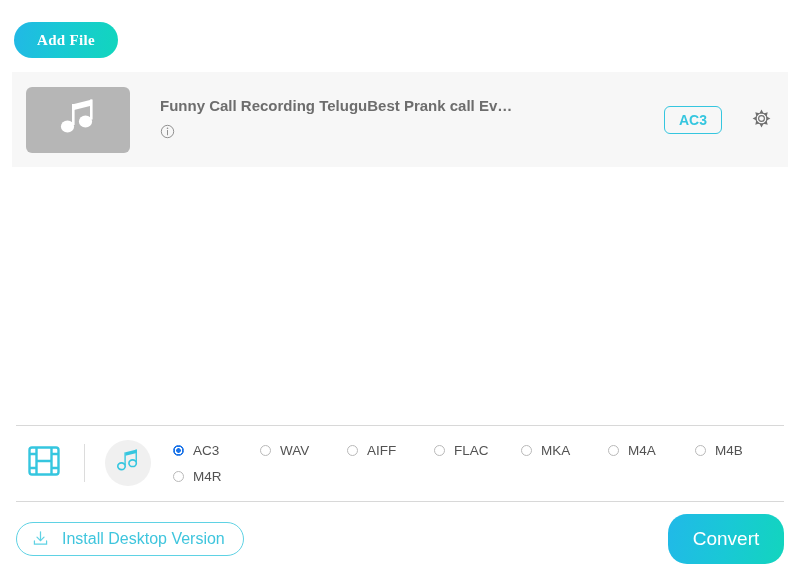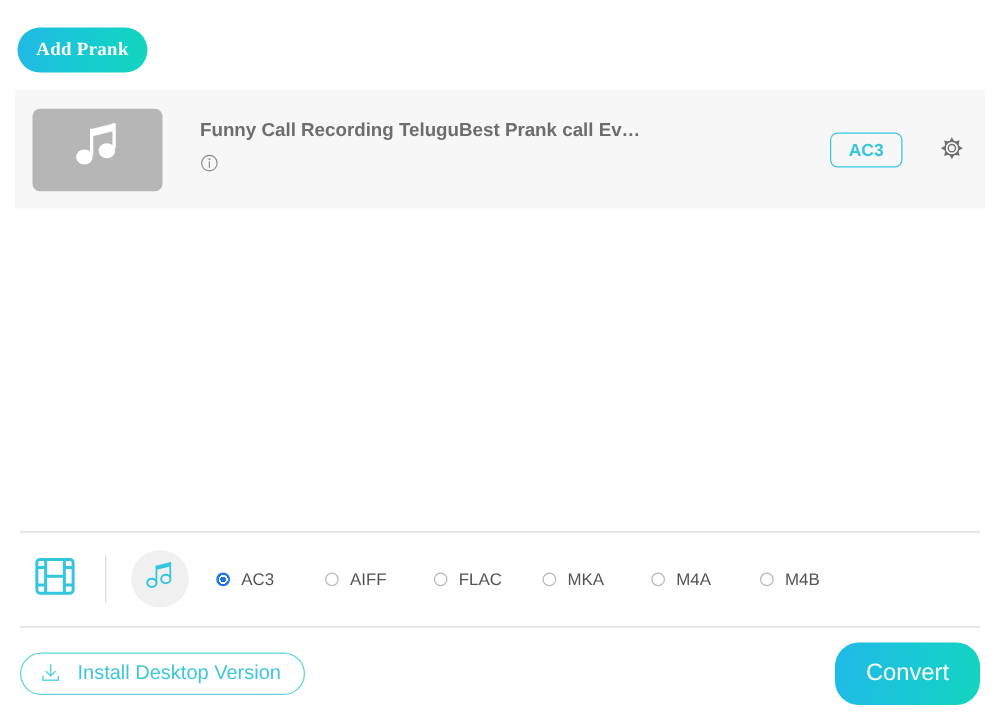--- a/index.html
+++ b/index.html
@@ -237,21 +237,21 @@
     color: #ffffff;
     font-size: 19px;
     cursor: pointer;
     user-select: none;
   }
 </style>
 </head>
 <body>
 
 <div class="topbar">
-  <button class="add-file-btn">Add Prank</button>
+  <button class="add-file-btn">Add File</button>
 </div>
 
 <div class="file-list">
   <div class="file-row">
 
     <div class="thumb">
       <span>
         <svg width="42" height="40" viewBox="0 0 42 40" fill="#ffffff">
           <path d="M17 6 L35 1.5 L35 7.5 L17 12 Z"></path>
           <rect x="15" y="6" width="2.6" height="21"></rect>
@@ -324,38 +324,46 @@
     </div>
   </div>
 
   <div class="radio-grid">
     <label class="radio-opt selected">
       <span class="radio-mark"></span>
       <span class="radio-label">AC3</span>
     </label>
     <label class="radio-opt">
       <span class="radio-mark"></span>
+      <span class="radio-label">WAV</span>
+    </label>
+    <label class="radio-opt">
+      <span class="radio-mark"></span>
       <span class="radio-label">AIFF</span>
     </label>
     <label class="radio-opt">
       <span class="radio-mark"></span>
       <span class="radio-label">FLAC</span>
     </label>
 
     <label class="radio-opt">
       <span class="radio-mark"></span>
       <span class="radio-label">MKA</span>
     </label>
     <label class="radio-opt">
       <span class="radio-mark"></span>
       <span class="radio-label">M4A</span>
     </label>
     <label class="radio-opt">
       <span class="radio-mark"></span>
       <span class="radio-label">M4B</span>
+    </label>
+    <label class="radio-opt">
+      <span class="radio-mark"></span>
+      <span class="radio-label">M4R</span>
     </label>
   </div>
 
 </div>
 
 <div class="action-bar">
   <button class="install-btn">
     <span class="dl-icon">
       <svg width="19" height="19" viewBox="0 0 20 20" fill="none" stroke="#5fd2e4" stroke-width="1.3" stroke-linecap="round">
         <path d="M10 3 L10 12"></path>

